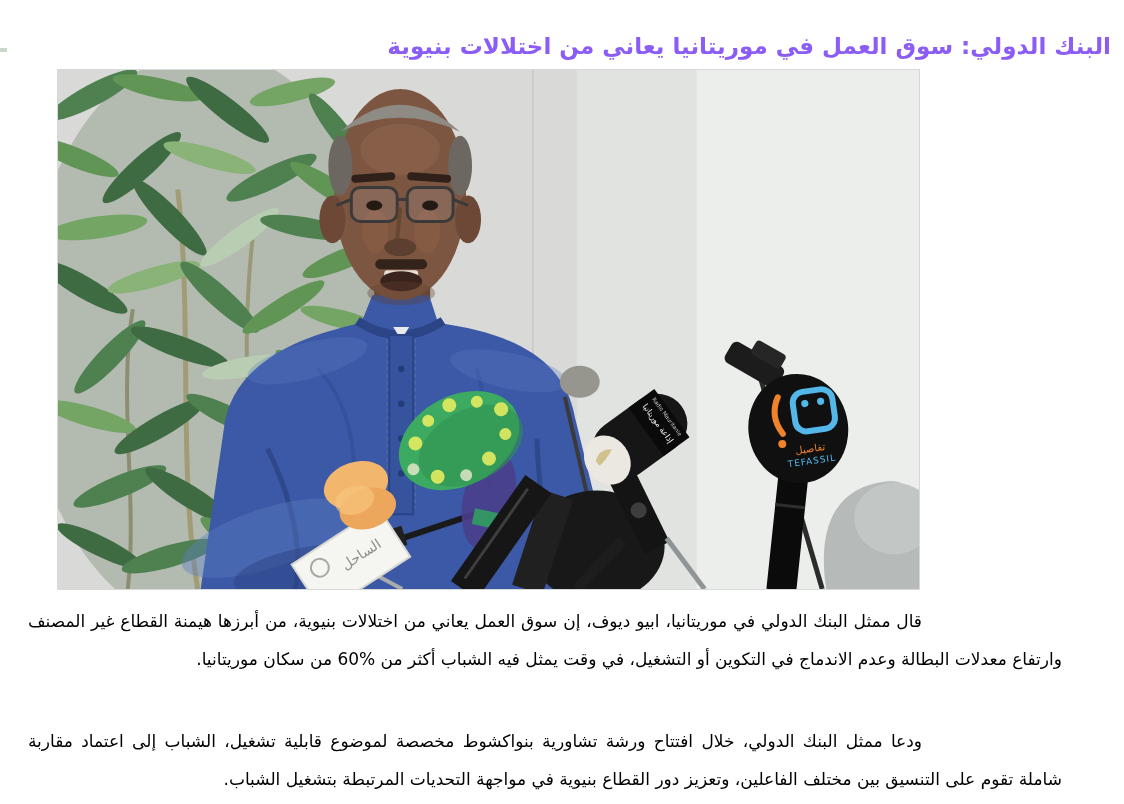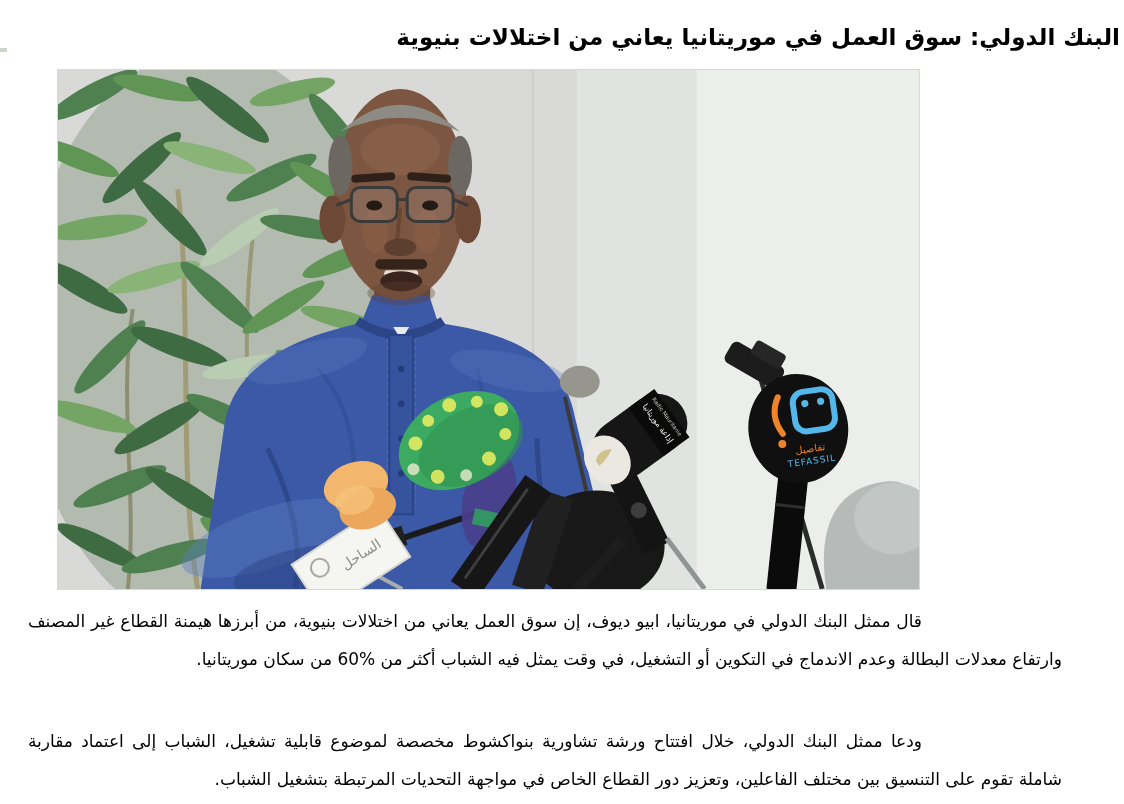--- a/index.html
+++ b/index.html
@@ -6,24 +6,24 @@
   body{
     width:1124px;height:804px;position:relative;overflow:hidden;
     background:#ffffff;
     font-family:"DejaVu Sans", sans-serif;
   }
   .edge-artifact{
     position:absolute;left:0;top:48px;width:7px;height:4px;
     background:#9ab5a3;opacity:.55;
   }
   .headline{
-    position:absolute;top:20px;right:4px;left:40px;margin:0;
+    position:absolute;top:20px;right:4px;left:40px;margin:9px;
     direction:rtl;text-align:right;
     font-size:23px;font-weight:bold;line-height:1.5;
-    color:#000000;
+    color:#8b5cf6;
   }
   .photo-frame{
     position:absolute;left:57px;top:69px;width:861px;height:519px;
     margin:0;border:1px solid #d8d8d8;background:#d9dad7;
   }
   .photo-frame svg{display:block;width:100%;height:100%;}
   .photo-frame text{font-family:"DejaVu Sans", sans-serif;}
   .article-body{
     position:absolute;top:602px;right:50px;left:28px;
     direction:rtl;text-align:justify;text-align-last:right;
@@ -239,14 +239,14 @@
         </g>
         <text x="9" y="25" text-anchor="middle" font-size="10" fill="#ef832b">تفاصيل</text>
         <text x="9" y="37" text-anchor="middle" font-size="9" letter-spacing="1" fill="#53b7ea">TEFASSIL</text>
       </g>
     </g>
   </svg>
 </figure>
 
 <div class="article-body">
   <p>قال ممثل البنك الدولي في موريتانيا، ابيو ديوف، إن سوق العمل يعاني من اختلالات بنيوية، من أبرزها هيمنة القطاع غير المصنف وارتفاع معدلات البطالة وعدم الاندماج في التكوين أو التشغيل، في وقت يمثل فيه الشباب أكثر من %60 من سكان موريتانيا.</p>
-  <p>ودعا ممثل البنك الدولي، خلال افتتاح ورشة تشاورية بنواكشوط مخصصة لموضوع قابلية تشغيل، الشباب إلى اعتماد مقاربة شاملة تقوم على التنسيق بين مختلف الفاعلين، وتعزيز دور القطاع الخاص في مواجهة التحديات المرتبطة بتشغيل الشباب.</p>
+  <p>ودعا ممثل البنك الدولي، خلال افتتاح ورشة تشاورية بنواكشوط مخصصة لموضوع قابلية تشغيل، الشباب إلى اعتماد مقاربة شاملة تقوم على التنسيق بين مختلف الفاعلين، وتعزيز دور القطاع بنيوية في مواجهة التحديات المرتبطة بتشغيل الشباب.</p>
 </div>
 
 </body></html>

